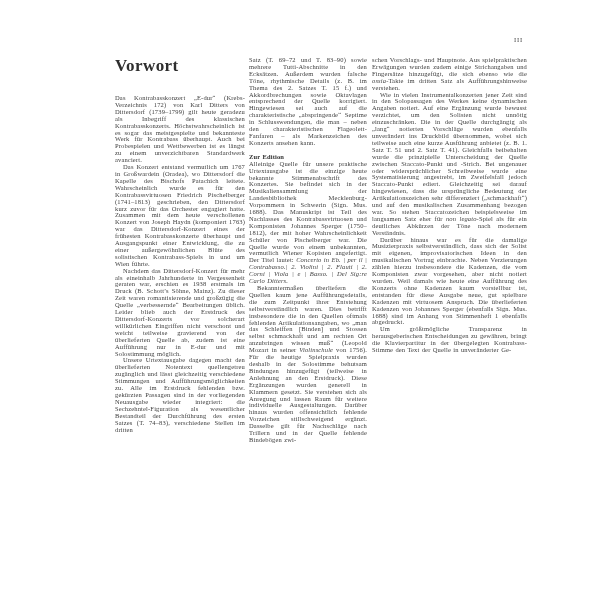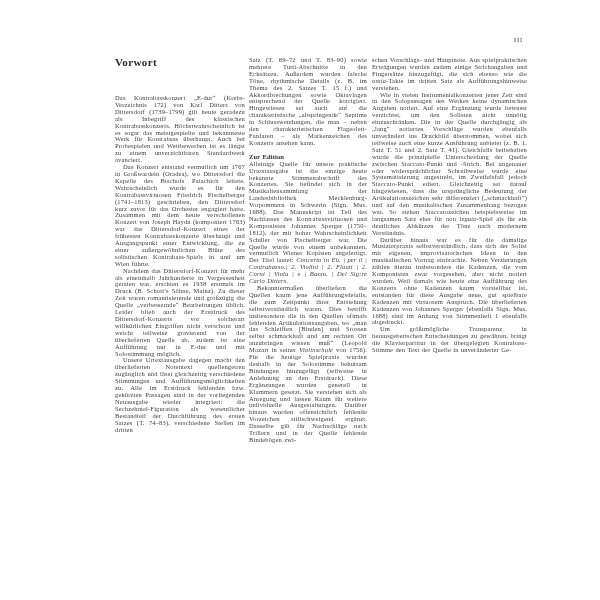--- a/index.html
+++ b/index.html
@@ -22,21 +22,21 @@
     left: 514px;
     font-size: 6.5px;
     letter-spacing: 0.8px;
     color: #444;
   }
   .heading {
     position: absolute;
     left: 115px;
     top: 56px;
     margin: 0;
-    font-size: 11px;
+    font-size: 17px;
     font-weight: 700;
     letter-spacing: 0.4px;
     color: #2e2e2e;
   }
   .col {
     position: absolute;
     font-size: 6.5px;
     line-height: 6.9px;
     letter-spacing: 0.15px;
     word-spacing: 0.5px;

